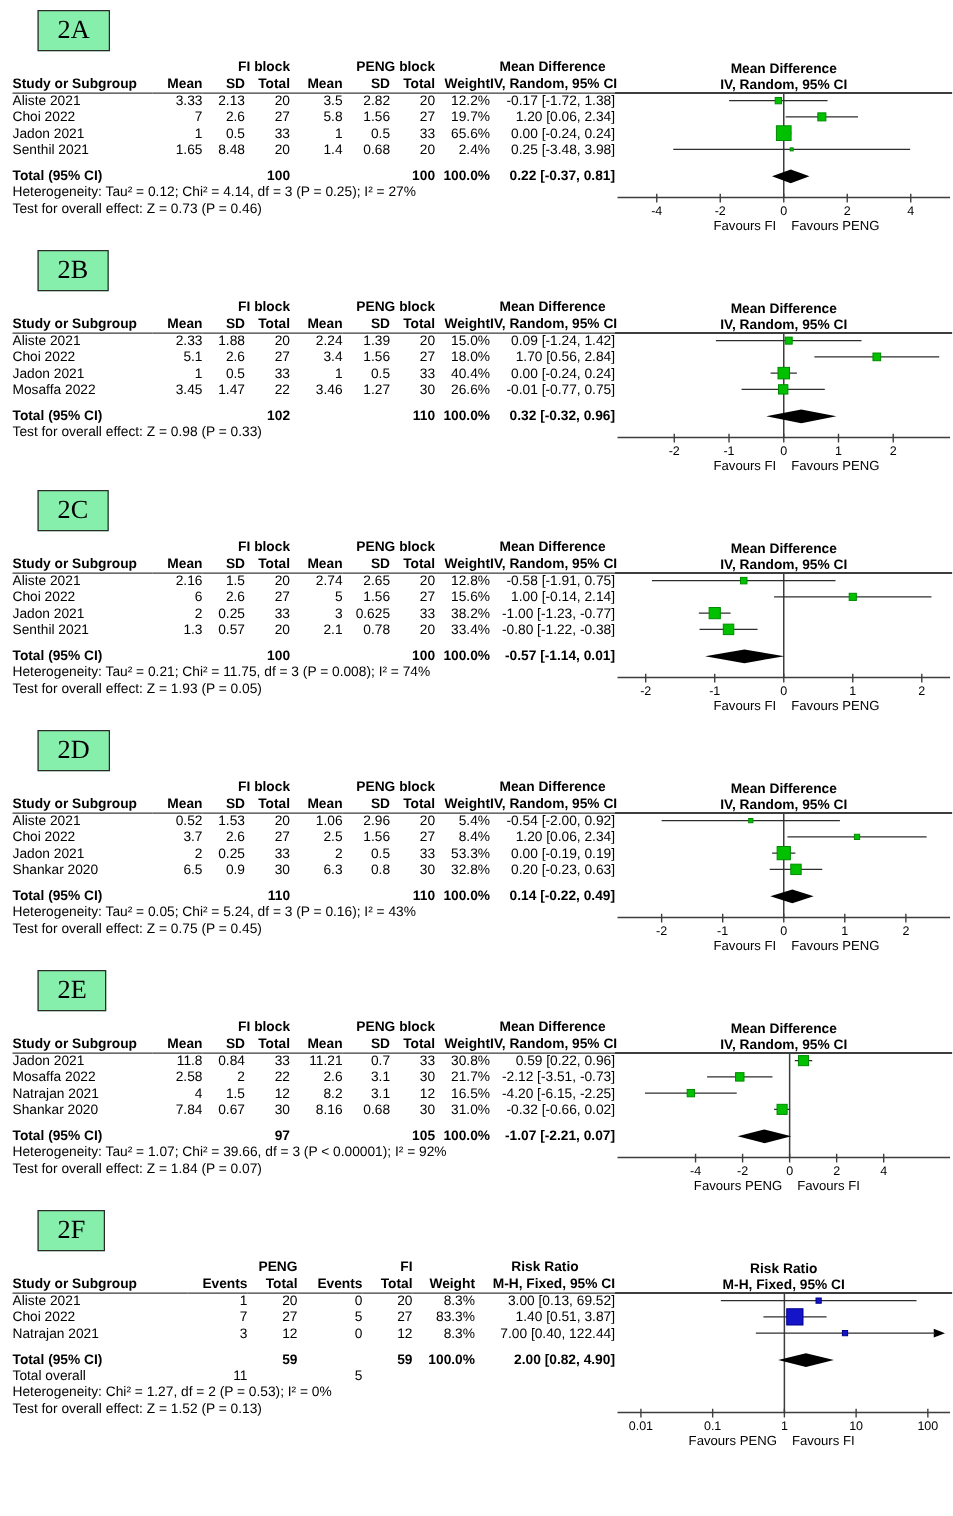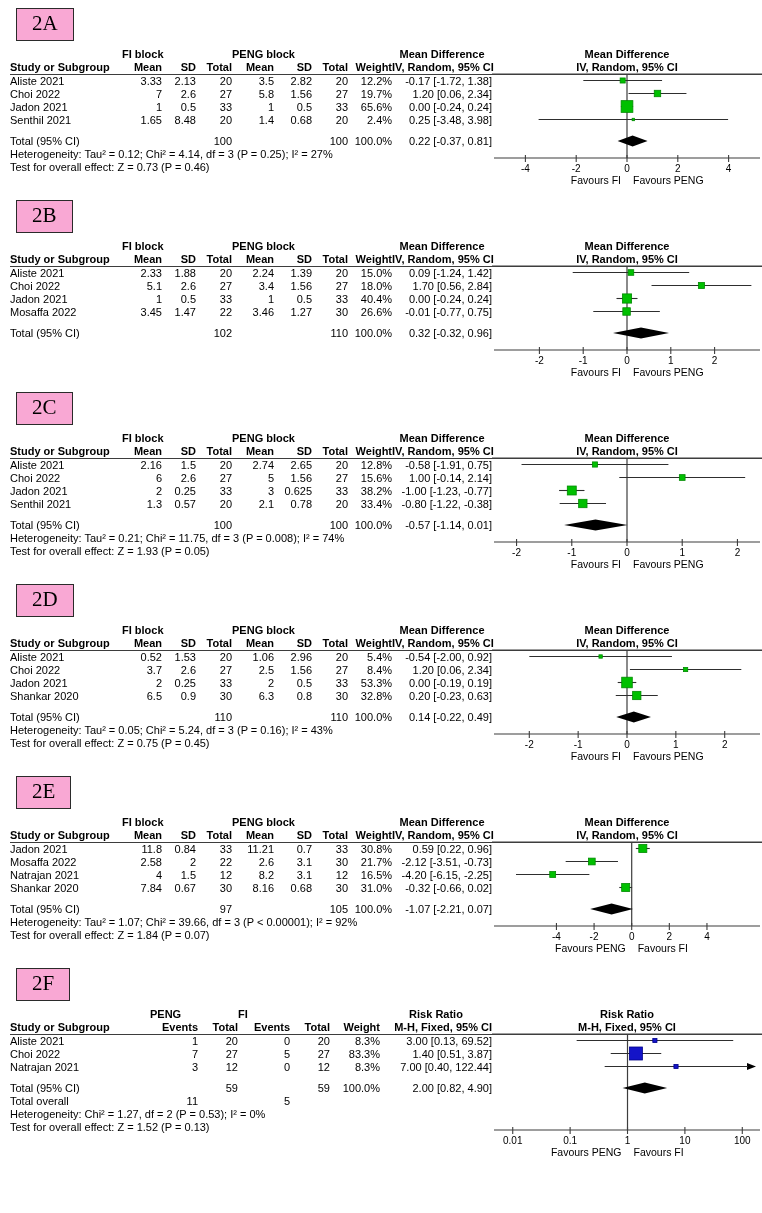--- a/index.html
+++ b/index.html
@@ -1,31 +1,31 @@
 <!DOCTYPE html>
 <html><head>
 <meta charset="utf-8">
 <style>
   html,body{margin:0;padding:0;background:#ffffff;}
   body{width:762px;height:1213px;font-family:"Liberation Sans",sans-serif;color:#000;overflow:hidden;}
   .panel{margin:8px 0 10px 0;}
-  .panel-label{display:inline-block;margin-left:16px;border:1.5px solid #2b2b2b;padding:1px 15px 3px 15px;
-    font-family:"Liberation Serif",serif;font-size:21px;line-height:27px;background:#f9a8d4;}
+  .panel-label{display:inline-block;margin-left:30px;border:1.5px solid #2b2b2b;padding:1px 15px 3px 15px;
+    font-family:"Liberation Serif",serif;font-size:21px;line-height:27px;background:#86efac;}
   .panel-body{display:flex;align-items:flex-start;padding-left:10px;margin-top:7px;}
   .panel-left{width:482px;flex:0 0 482px;}
   table.fp{border-collapse:collapse;table-layout:fixed;width:482px;}
   table.fp th,table.fp td{font-size:11px;line-height:13px;height:13px;padding:0;
     white-space:nowrap;font-weight:normal;text-align:right;vertical-align:middle;}
   table.fp th.study,table.fp td.study{text-align:left;}
   table.fp thead th{font-weight:bold;}
   table.fp thead tr.hdr2 th{border-bottom:1.6px solid #3d3d3d;}
-  table.fp th.ghdr{text-align:left;}
+  table.fp th.ghdr{text-align:right;}
   table.fp th.ehdr{text-align:center;}
   table.fp tr.spacer td{height:8px;border:none;}
-  table.fp tr.total-row td{font-weight:normal;}
+  table.fp tr.total-row td{font-weight:bold;}
   .foot-line{font-size:11px;line-height:13px;white-space:nowrap;}
   svg.fp-plot{flex:0 0 270px;display:block;}
 </style>
 </head>
 <body>
 
 <main id="figure-root">
     <section class="panel"><div class="panel-label">2A</div><div class="panel-body">
         <div class="panel-left">
           <table class="fp">
@@ -241,20 +241,21 @@
                 <td></td>
                 <td>102</td>
                 <td></td>
                 <td></td>
                 <td>110</td>
                 <td>100.0%</td>
                 <td>0.32 [-0.32, 0.96]</td>
               </tr>
             </tbody>
           </table>
+          <div class="foot-line">Test for overall effect: Z = 0.98 (P = 0.33)</div>
         </div>
         <svg width="270" height="142" viewBox="0 0 270 142" class="fp-plot">
           <text x="135" y="10" text-anchor="middle" font-size="11" font-weight="bold" font-family="Liberation Sans, sans-serif">Mean Difference</text>
           <text x="135" y="23" text-anchor="middle" font-size="11" font-weight="bold" font-family="Liberation Sans, sans-serif">IV, Random, 95% CI</text>
           <line x1="0" y1="26.3" x2="270" y2="26.3" stroke="#3d3d3d" stroke-width="1.6"></line>
           <line x1="135" y1="26.3" x2="135" y2="110" stroke="#3d3d3d" stroke-width="1.2"></line>
           <line x1="80.69655172413793" y1="32.5" x2="197.18620689655174" y2="32.5" stroke="#2e2e2e" stroke-width="1.1"></line>
           <rect x="136.13346638434444" y="29.692087073999623" width="5.6158258520007545" height="5.6158258520007545" fill="#00c000" stroke="#008a00" stroke-width="0.8"></rect>
           <line x1="159.5241379310345" y1="45.5" x2="259.3724137931035" y2="45.5" stroke="#2e2e2e" stroke-width="1.1"></line>
           <rect x="206.37236136390746" y="42.42408550183852" width="6.151828996322963" height="6.151828996322963" fill="#00c000" stroke="#008a00" stroke-width="0.8"></rect>

